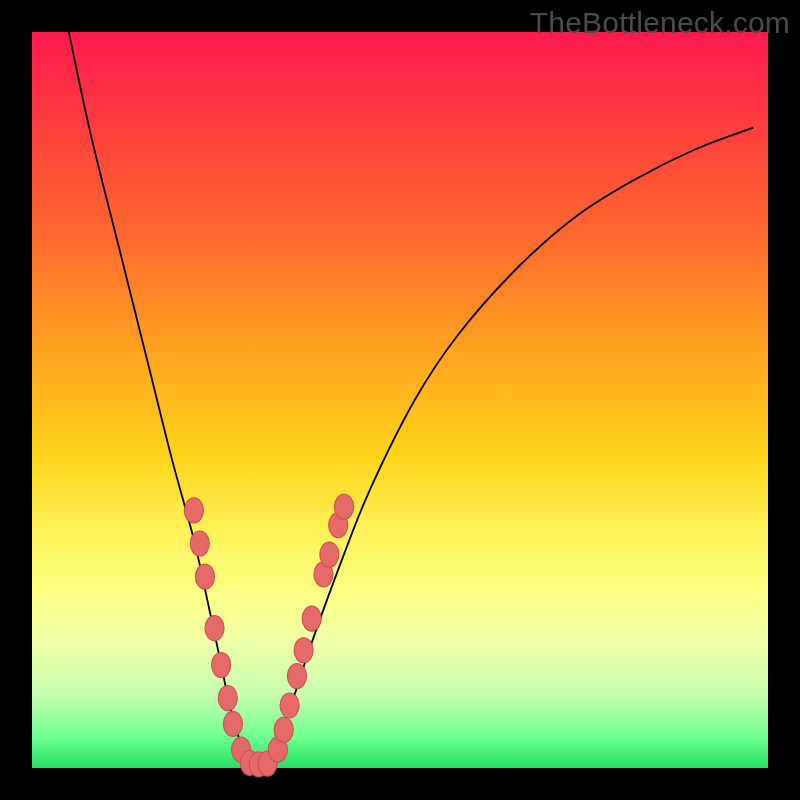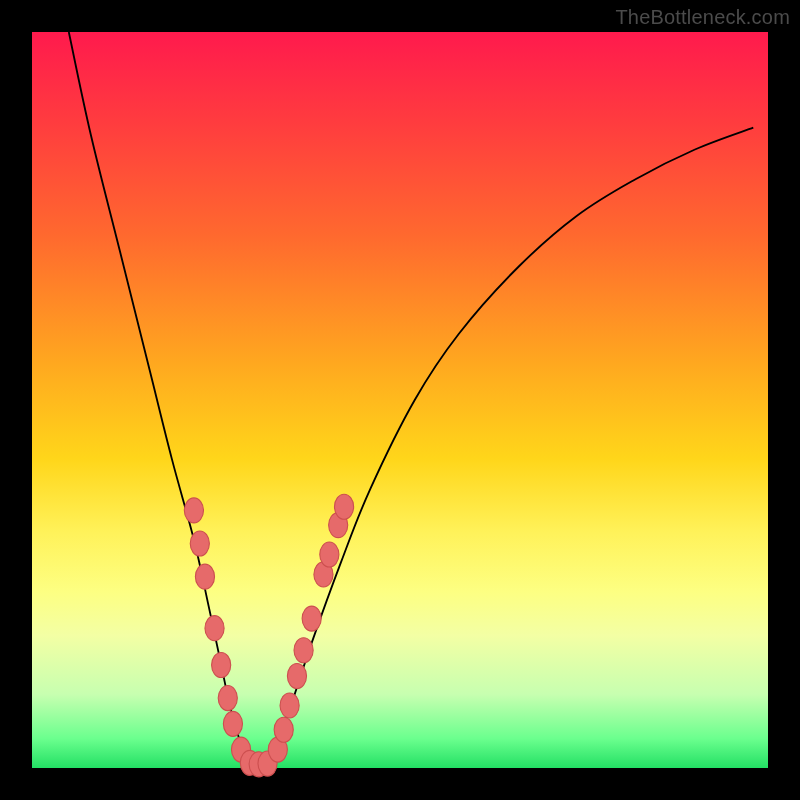--- a/index.html
+++ b/index.html
@@ -37,21 +37,21 @@
       #c7ffb0 90%,
       #6bff8e 96%,
       #23e064 100%
     );
   }
   .watermark {
     position: absolute;
     top: 6px;
     right: 10px;
     color: #4b4b4b;
-    font-size: 20px;
+    font-size: 30px;
     font-weight: 500;
     letter-spacing: 0.2px;
     user-select: none;
   }
   svg.curve {
     position: absolute;
     left: 0;
     top: 0;
     width: 736px;
     height: 736px;

